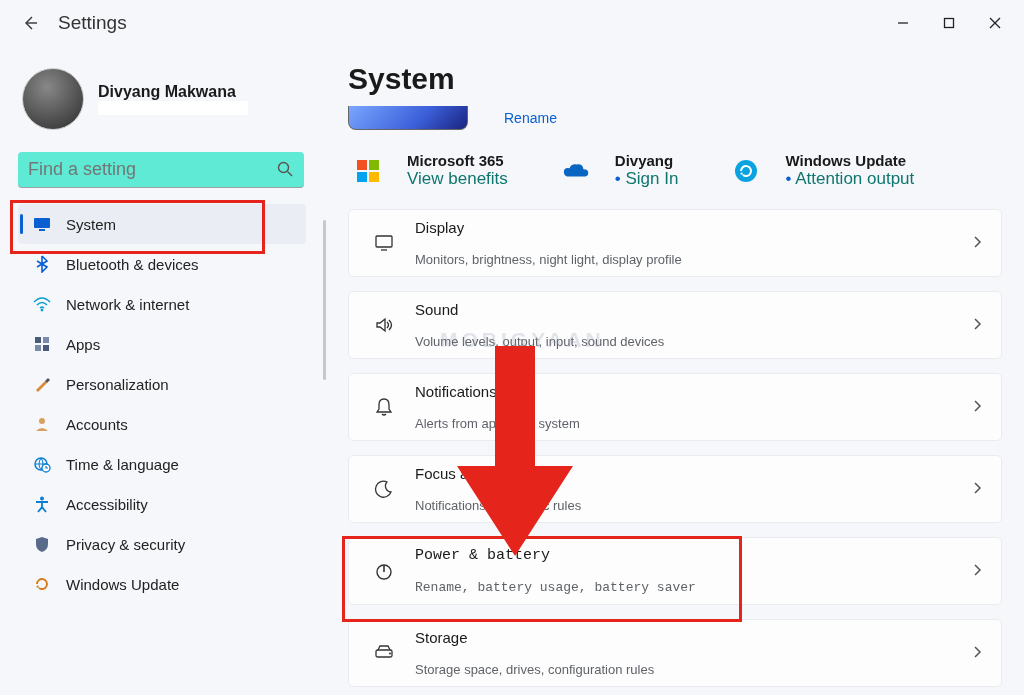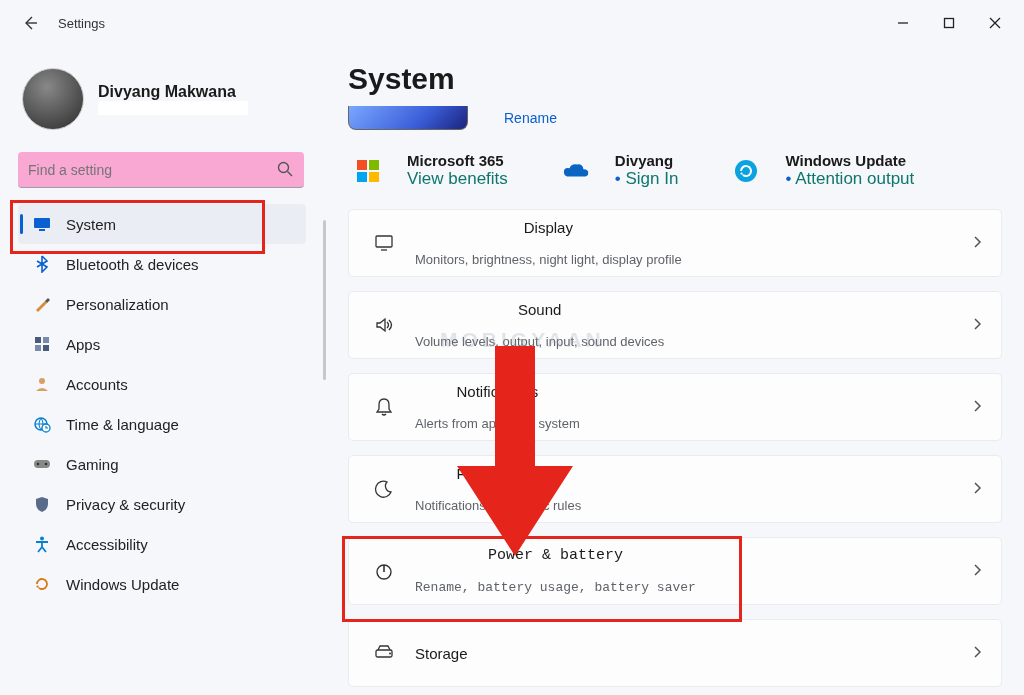--- a/index.html
+++ b/index.html
@@ -2,34 +2,34 @@
 <html><head>
 <meta charset="utf-8">
 <style>
   * { box-sizing: border-box; margin: 0; padding: 0; }
   html, body { width: 1024px; height: 695px; overflow: hidden; font-family: "Segoe UI", Arial, sans-serif; background: #f5f7fb; color: #1a1a1a; }
 
   
   .titlebar { height: 46px; display: flex; align-items: center; padding: 0 6px; }
   .titlebar .left { display: flex; align-items: center; gap: 18px; padding-left: 14px; }
   .back-btn { width: 20px; height: 20px; display: flex; align-items: center; justify-content: center; cursor: pointer; }
-  .titlebar .title { font-size: 13px; color: #333; }
+  .titlebar .title { font-size: 19px; color: #333; }
   .window-controls { margin-left: auto; display: flex; }
   .win-btn { width: 46px; height: 40px; display: flex; align-items: center; justify-content: center; cursor: pointer; }
 
   .content { display: flex; height: calc(695px - 46px); }
 
   .sidebar { width: 320px; padding: 12px 10px 0 18px; }
   .user { display: flex; align-items: center; gap: 14px; margin: 10px 0 22px 4px; }
   .avatar { width: 62px; height: 62px; border-radius: 50%; background: radial-gradient(circle at 40% 30%, #888, #2b2b2b); border: 1px solid #ccc; }
   .user .name { font-weight: 600; font-size: 16px; }
   .user .sub { height: 14px; width: 150px; background: #fff; }
 
   .search { position: relative; margin: 0 6px 16px 0; }
-  .search input { width: 100%; height: 36px; border: none; border-bottom: 1px solid #9aa0a6; background: #f9a8d4; border-radius: 4px; padding: 0 34px 0 10px; font-size: 14px; color: #555; outline: none; }
+  .search input { width: 100%; height: 36px; border: none; border-bottom: 1px solid #9aa0a6; background: #5eead4; border-radius: 4px; padding: 0 34px 0 10px; font-size: 18px; color: #555; outline: none; }
   .search .icon { position: absolute; right: 10px; top: 8px; color: #5f6368; }
 
   .nav { margin-right: 4px; }
   .nav-item { display: flex; align-items: center; gap: 14px; height: 40px; padding: 0 10px 0 14px; border-radius: 4px; font-size: 15px; color: #222; cursor: pointer; }
   .nav-item .nicon { width: 20px; height: 20px; display: flex; align-items: center; justify-content: center; }
   .nav-item.selected { background: #eaeef4; position: relative; }
   .nav-item.selected::before { content: ""; position: absolute; left: 2px; top: 10px; bottom: 10px; width: 3px; border-radius: 2px; background: #0a5fd1; }
 
   .scroll-ind { position: absolute; left: 323px; top: 220px; width: 3px; height: 160px; background: #c6c7c9; border-radius: 2px; }
 
@@ -40,21 +40,21 @@
   .devimg { width: 120px; height: 24px; background: linear-gradient(135deg, #7aa7ff 0%, #3b5fd9 60%, #1a237e 100%); border: 1px solid #666; border-radius: 0 0 8px 8px; border-top: none; }
   .rename { color: #0a5fd1; font-size: 14px; padding-bottom: 4px; cursor: pointer; }
 
   .promo { display: flex; gap: 54px; padding: 8px 0 20px 6px; }
   .promo .pitem { display: flex; align-items: center; gap: 25px; }
   .pitem .picon { width: 28px; height: 28px; display: flex; align-items: center; justify-content: center; }
   .pitem .pt { font-weight: 600; font-size: 15px; }
   .pitem .psub { font-size: 17px; color: #0f766e; }
   .pitem .psub.bullet::before { content: "• "; color: #0a5fd1; }
 
-  .cards { display: flex; flex-direction: column; gap: 4px; text-align: center; }
+  .cards { display: flex; flex-direction: column; gap: 4px; }
   .card { display: flex; align-items: center; background: #fdfdfe; border: 1px solid #e9ebef; border-radius: 5px; height: 68px; padding: 0 18px; cursor: pointer; }
   .card .cicon { width: 34px; display: flex; align-items: center; justify-content: center; color: #333; }
   .card .ctitle { font-size: 15px; color: #1a1a1a; }
   .card .csub { font-size: 13px; color: #5f6368; margin-top: 16px; }
   .card .chev { margin-left: auto; color: #555; }
   .cards .gap { height: 6px; }
 
   
   .hl-red { position: absolute; border: 3px solid #e5251b; pointer-events: none; }
   .arrow { position: absolute; pointer-events: none; }
@@ -124,84 +124,83 @@
       <div class="nav-item">
         <span class="nicon">
             <svg width="18" height="18" viewBox="0 0 18 18">
               <path d="M9 1 V17 L14 12 L4 6 M9 1 L14 6 L4 12" fill="none" stroke="#0a5fd1" stroke-width="1.6"></path>
             </svg>
           </span>
         <span>Bluetooth &amp; devices</span>
       </div>
       <div class="nav-item">
         <span class="nicon">
-            <svg width="18" height="18" viewBox="0 0 18 18">
-              <path d="M3 15 L12 6 L14 8 L5 17 Z" fill="#d88b3a"></path>
-              <path d="M12 6 L15 3 L17 5 L14 8 Z" fill="#555"></path>
-            </svg>
-          </span>
-        <span>Personalization</span>
+            <svg width="20" height="20" viewBox="0 0 20 20">
+              <path d="M2 8 Q10 0 18 8 M5 11 Q10 6 15 11 M8 14 Q10 12 12 14" fill="none" stroke="#0a9fd1" stroke-width="1.6"></path>
+              <circle cx="10" cy="16" r="1.4" fill="#0a9fd1"></circle>
+            </svg>
+          </span>
+        <span>Network &amp; internet</span>
       </div>
       <div class="nav-item">
         <span class="nicon">
             <svg width="18" height="18" viewBox="0 0 18 18">
               <rect x="2" y="2" width="6" height="6" fill="#4a5a7a"></rect>
               <rect x="10" y="2" width="6" height="6" fill="#7a8aaa"></rect>
               <rect x="2" y="10" width="6" height="6" fill="#7a8aaa"></rect>
               <rect x="10" y="10" width="6" height="6" fill="#4a5a7a"></rect>
             </svg>
           </span>
         <span>Apps</span>
       </div>
       <div class="nav-item">
         <span class="nicon">
             <svg width="18" height="18" viewBox="0 0 18 18">
+              <path d="M3 15 L12 6 L14 8 L5 17 Z" fill="#d88b3a"></path>
+              <path d="M12 6 L15 3 L17 5 L14 8 Z" fill="#555"></path>
+            </svg>
+          </span>
+        <span>Personalization</span>
+      </div>
+      <div class="nav-item">
+        <span class="nicon">
+            <svg width="18" height="18" viewBox="0 0 18 18">
               <circle cx="9" cy="6" r="3" fill="#d8a060"></circle>
               <path d="M3 16 Q9 10 15 16 Z" fill="#d8a060"></path>
             </svg>
           </span>
         <span>Accounts</span>
       </div>
       <div class="nav-item">
         <span class="nicon">
             <svg width="18" height="18" viewBox="0 0 18 18">
               <circle cx="8" cy="9" r="6" fill="none" stroke="#0a7fd1" stroke-width="1.5"></circle>
               <path d="M2 9 H14 M8 3 Q12 9 8 15 M8 3 Q4 9 8 15" fill="none" stroke="#0a7fd1" stroke-width="1"></path>
               <circle cx="13" cy="13" r="4" fill="#fff" stroke="#0a7fd1" stroke-width="1.3"></circle>
               <path d="M13 11 V13 H15" stroke="#0a7fd1" stroke-width="1.2" fill="none"></path>
             </svg>
           </span>
         <span>Time &amp; language</span>
       </div>
       <div class="nav-item">
         <span class="nicon">
-            <svg width="20" height="16" viewBox="0 0 20 16">
-              <rect x="2" y="4" width="16" height="8" rx="4" fill="#888"></rect>
-              <circle cx="6" cy="8" r="1.3" fill="#333"></circle>
-              <circle cx="14" cy="8" r="1.3" fill="#333"></circle>
-            </svg>
-          </span>
-        <span>Gaming</span>
-      </div>
-      <div class="nav-item">
-        <span class="nicon">
-            <svg width="18" height="18" viewBox="0 0 18 18">
-              <path d="M9 2 L15 4 V9 Q15 15 9 17 Q3 15 3 9 V4 Z" fill="#5a6a8a"></path>
-            </svg>
-          </span>
-        <span>Privacy &amp; security</span>
-      </div>
-      <div class="nav-item">
-        <span class="nicon">
             <svg width="18" height="18" viewBox="0 0 18 18">
               <circle cx="9" cy="3.5" r="2" fill="#0a7fd1"></circle>
               <path d="M3 7 L15 7 M9 7 V12 M9 12 L5 17 M9 12 L13 17" stroke="#0a7fd1" stroke-width="1.8" fill="none"></path>
             </svg>
           </span>
         <span>Accessibility</span>
+      </div>
+      <div class="nav-item">
+        <span class="nicon">
+            <svg width="18" height="18" viewBox="0 0 18 18">
+              <path d="M9 2 L15 4 V9 Q15 15 9 17 Q3 15 3 9 V4 Z" fill="#5a6a8a"></path>
+            </svg>
+          </span>
+        <span>Privacy &amp; security</span>
       </div>
       <div class="nav-item">
         <span class="nicon">
             <svg width="18" height="18" viewBox="0 0 18 18">
               <path d="M4 9 A5 5 0 1 1 6 13" fill="none" stroke="#d87a1a" stroke-width="1.8"></path>
               <path d="M3 12 L6 13 L5 10 Z" fill="#d87a1a"></path>
             </svg>
           </span>
         <span>Windows Update</span>
       </div>
@@ -347,20 +346,21 @@
       <div class="card">
         <div class="cicon">
             <svg width="22" height="22" viewBox="0 0 22 22">
               <rect x="3" y="8" width="16" height="7" rx="1.5" fill="none" stroke="#333" stroke-width="1.3"></rect>
               <circle cx="17" cy="11.5" r="1" fill="#333"></circle>
               <path d="M5 8 L7 4 H15 L17 8" fill="none" stroke="#333" stroke-width="1.3"></path>
             </svg>
           </div>
         <div style="margin-left:14px;">
           <div class="ctitle">Storage</div>
+          <div class="csub">Storage space, drives, configuration rules</div>
         </div>
         <div class="chev"><svg width="12" height="12" viewBox="0 0 12 12">
               <path d="M4 1 L9 6 L4 11" fill="none" stroke="#555" stroke-width="1.5"></path>
             </svg></div>
       </div>
     </div>
 
   </div>
 </div>
 

